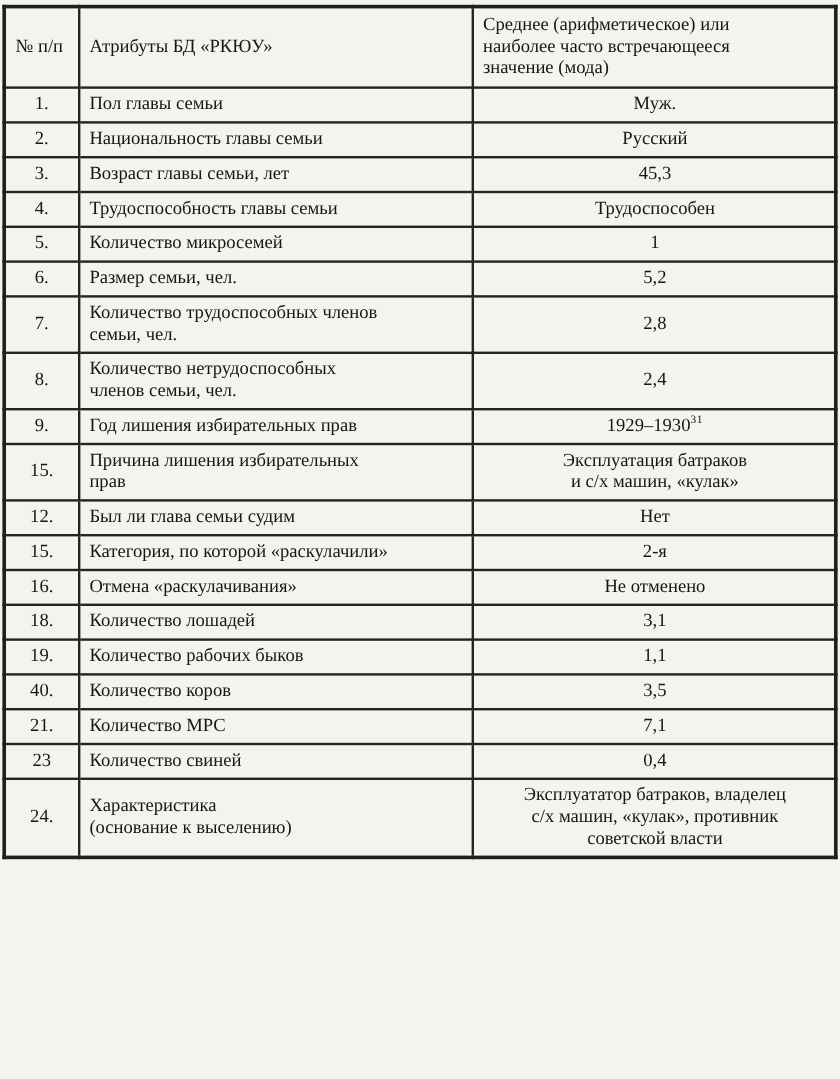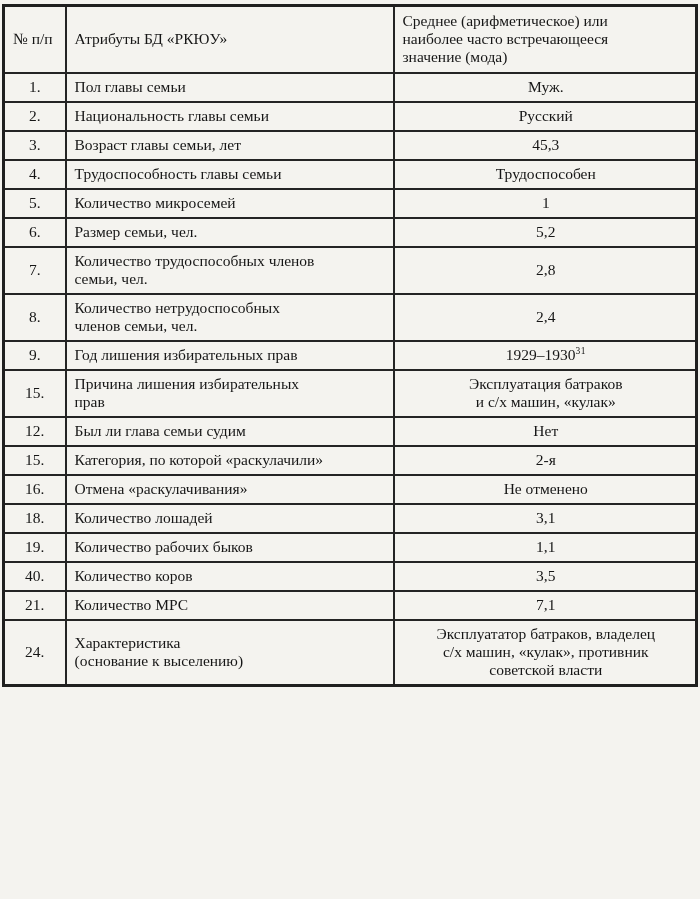--- a/index.html
+++ b/index.html
@@ -164,20 +164,25 @@
           <td class="num">40.</td>
           <td class="attr">Количество коров</td>
           <td class="val">3,5</td>
         </tr>
         <tr>
           <td class="num">21.</td>
           <td class="attr">Количество МРС</td>
           <td class="val">7,1</td>
         </tr>
         <tr>
+          <td class="num">23</td>
+          <td class="attr">Количество свиней</td>
+          <td class="val">0,4</td>
+        </tr>
+        <tr>
           <td class="num">24.</td>
           <td class="attr">Характеристика
 (основание к выселению)</td>
           <td class="val">Эксплуататор батраков, владелец
 с/х машин, «кулак», противник
 советской власти</td>
         </tr>
       </tbody>
   </table>
 </div>

